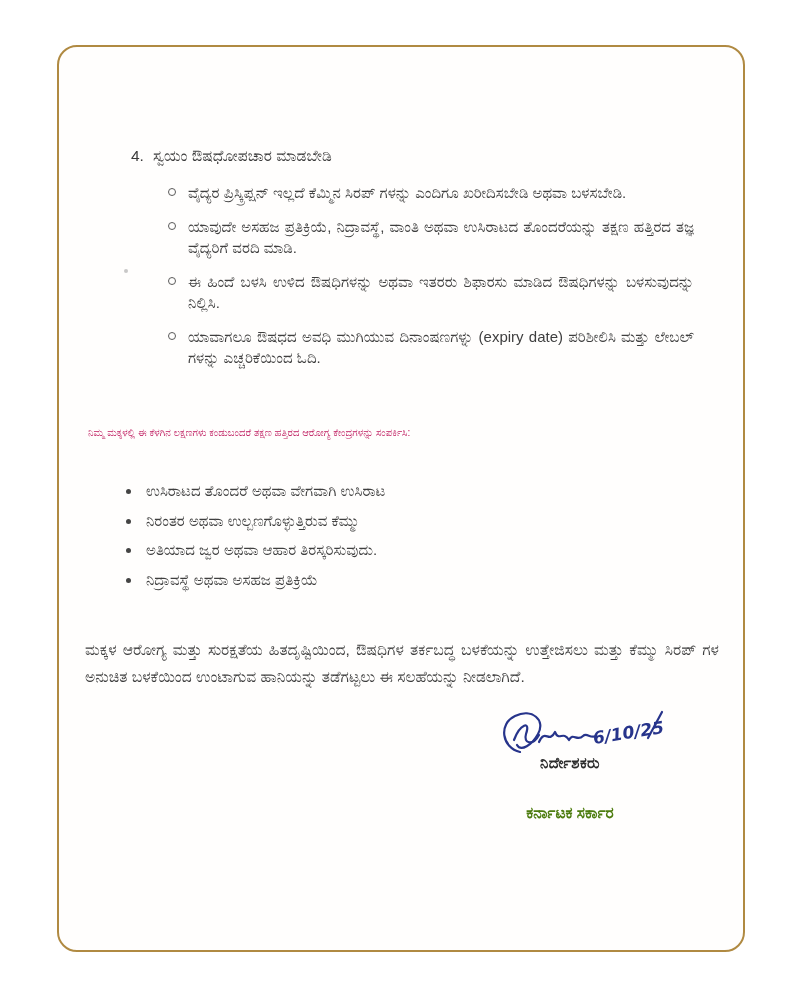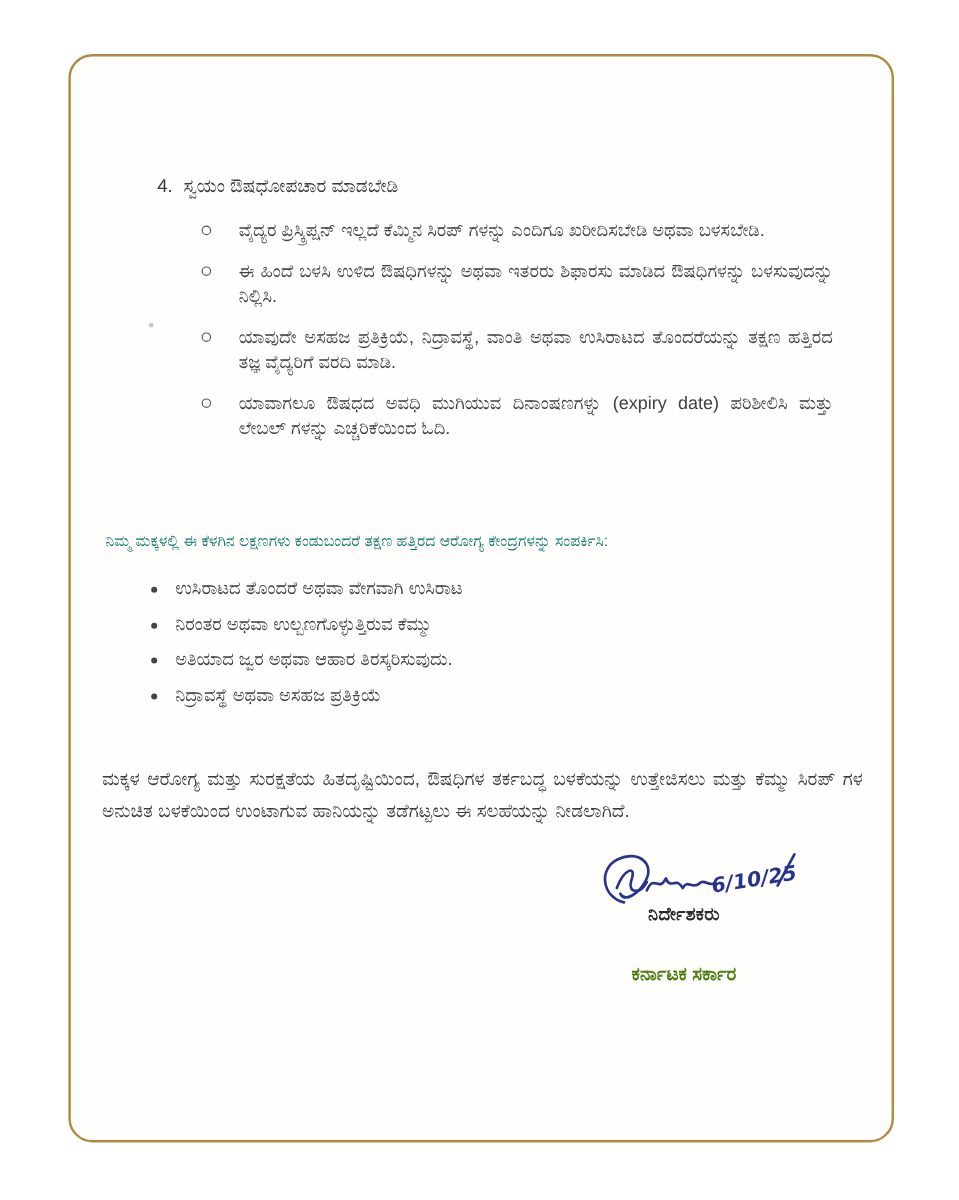--- a/index.html
+++ b/index.html
@@ -19,35 +19,35 @@
   .heading {
     position:absolute; left:131px; top:147px;
     display:flex; gap:9px;
     font-size:15.5px; color:#3a3a3a;
   }
   .sub-list {
     position:absolute; left:168px; top:182px; width:526px;
     list-style:none;
   }
   .sub-list li {
-    display:flex; gap:23px; margin-bottom:13px;
+    display:flex; gap:12px; margin-bottom:13px;
     font-size:15px; line-height:21px; color:#3f3f3f;
   }
   .o-marker {
     flex:0 0 8px; width:8px; height:8px; margin-top:6px;
     border:1.3px solid #5a5a5a; border-radius:50%;
   }
   .sub-list li > span.txt { flex:1; text-align:justify; }
   .speck {
     position:absolute; left:124px; top:269px; width:4px; height:4px;
     border-radius:50%; background:#9a9a9a; opacity:.55;
   }
   .intro {
-    position:absolute; left:88px; top:439px; width:620px;
-    font-size:13px; line-height:24px; text-align:justify; color:#0f766e;
+    position:absolute; left:88px; top:421px; width:620px;
+    font-size:10px; line-height:24px; text-align:justify; color:#be185d;
   }
   .symptom-list {
     position:absolute; left:126px; top:483px; width:520px;
     list-style:none;
   }
   .symptom-list li {
     display:flex; gap:15px; margin-bottom:13px;
     font-size:15px; line-height:16.5px; color:#3f3f3f;
   }
   .dot-marker {
@@ -90,25 +90,25 @@
   <span>ಸ್ವಯಂ ಔಷಧೋಪಚಾರ ಮಾಡಬೇಡಿ</span>
 </div>
 
 <ul class="sub-list">
   <li>
     <span class="o-marker"></span>
     <span class="txt">ವೈದ್ಯರ ಪ್ರಿಸ್ಕ್ರಿಪ್ಷನ್ ಇಲ್ಲದೆ ಕೆಮ್ಮಿನ ಸಿರಪ್ ಗಳನ್ನು ಎಂದಿಗೂ ಖರೀದಿಸಬೇಡಿ ಅಥವಾ ಬಳಸಬೇಡಿ.</span>
   </li>
   <li>
     <span class="o-marker"></span>
-    <span class="txt">ಈ ಹಿಂದೆ ಬಳಸಿ ಉಳಿದ ಔಷಧಿಗಳನ್ನು ಅಥವಾ ಇತರರು ಶಿಫಾರಸು ಮಾಡಿದ ಔಷಧಿಗಳನ್ನು ಬಳಸುವುದನ್ನು ನಿಲ್ಲಿಸಿ.</span>
+    <span class="txt">ಯಾವುದೇ ಅಸಹಜ ಪ್ರತಿಕ್ರಿಯೆ, ನಿದ್ರಾವಸ್ಥೆ, ವಾಂತಿ ಅಥವಾ ಉಸಿರಾಟದ ತೊಂದರೆಯನ್ನು ತಕ್ಷಣ ಹತ್ತಿರದ ತಜ್ಞ ವೈದ್ಯರಿಗೆ ವರದಿ ಮಾಡಿ.</span>
   </li>
   <li>
     <span class="o-marker"></span>
-    <span class="txt">ಯಾವುದೇ ಅಸಹಜ ಪ್ರತಿಕ್ರಿಯೆ, ನಿದ್ರಾವಸ್ಥೆ, ವಾಂತಿ ಅಥವಾ ಉಸಿರಾಟದ ತೊಂದರೆಯನ್ನು ತಕ್ಷಣ ಹತ್ತಿರದ ತಜ್ಞ ವೈದ್ಯರಿಗೆ ವರದಿ ಮಾಡಿ.</span>
+    <span class="txt">ಈ ಹಿಂದೆ ಬಳಸಿ ಉಳಿದ ಔಷಧಿಗಳನ್ನು ಅಥವಾ ಇತರರು ಶಿಫಾರಸು ಮಾಡಿದ ಔಷಧಿಗಳನ್ನು ಬಳಸುವುದನ್ನು ನಿಲ್ಲಿಸಿ.</span>
   </li>
   <li>
     <span class="o-marker"></span>
     <span class="txt">ಯಾವಾಗಲೂ ಔಷಧದ ಅವಧಿ ಮುಗಿಯುವ ದಿನಾಂಷಣಗಳ್ನು (expiry date) ಪರಿಶೀಲಿಸಿ ಮತ್ತು ಲೇಬಲ್ ಗಳನ್ನು ಎಚ್ಚರಿಕೆಯಿಂದ ಓದಿ.</span>
   </li>
 </ul>
 
 <div class="speck"></div>
 
 <p class="intro">ನಿಮ್ಮ ಮಕ್ಕಳಲ್ಲಿ ಈ ಕೆಳಗಿನ ಲಕ್ಷಣಗಳು ಕಂಡುಬಂದರೆ ತಕ್ಷಣ ಹತ್ತಿರದ ಆರೋಗ್ಯ ಕೇಂದ್ರಗಳನ್ನು ಸಂಪರ್ಕಿಸಿ:</p>

